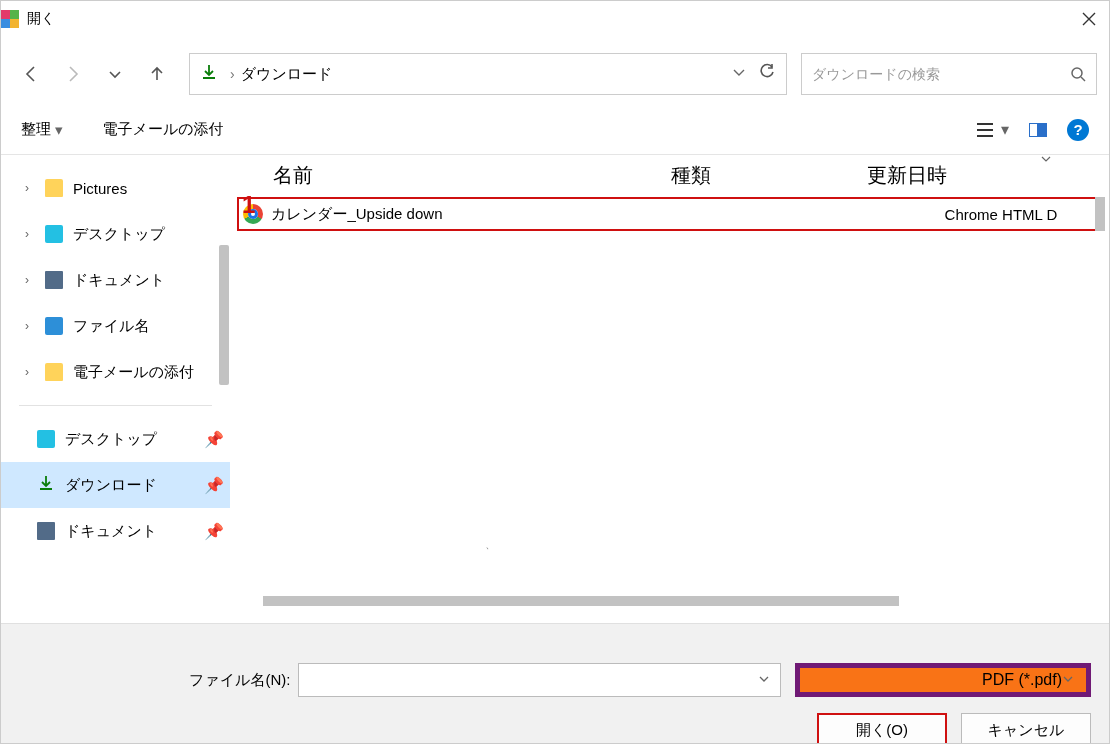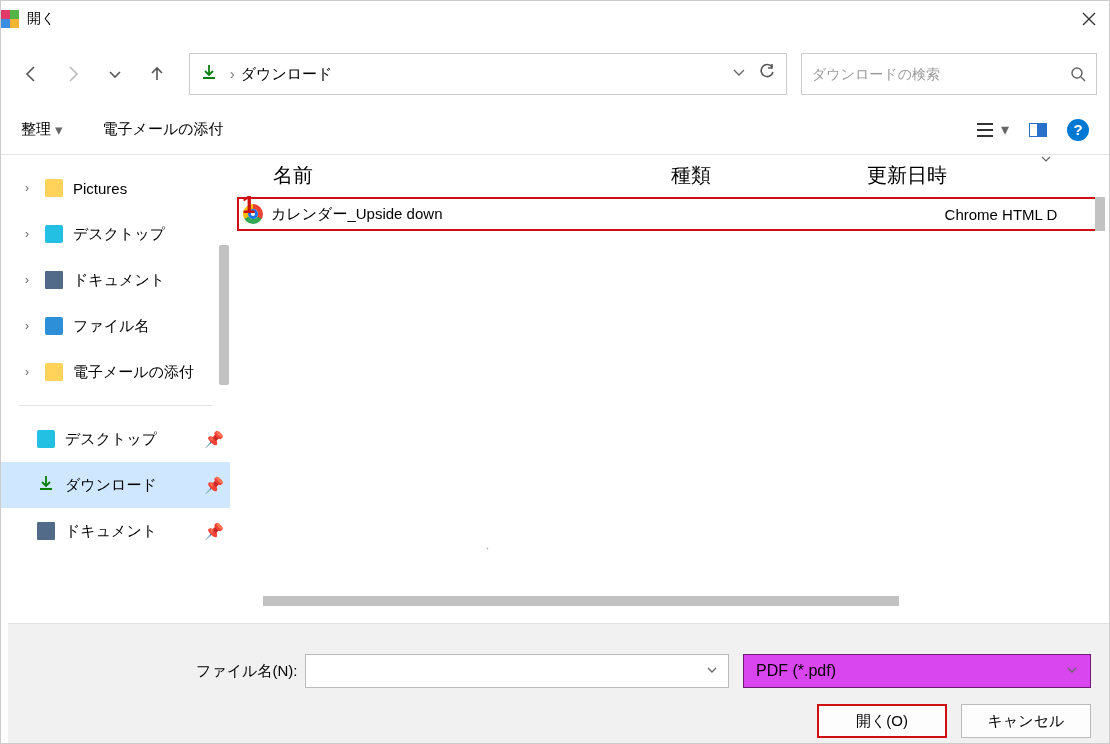--- a/index.html
+++ b/index.html
@@ -55,25 +55,25 @@
     .chrome-icon::after{ content:""; position:absolute; top:5px; left:5px; width:10px; height:10px; border-radius:50%; background:#fff; box-shadow: inset 0 0 0 3px #1a73e8;}
     .file-name { font-size: 15px; flex: 0 0 410px;}
     .file-date { flex: 0 0 230px;}
     .file-type { flex: 1; font-size: 15px; text-align: center; padding-right: 2px;}
     .list-vscroll { position: absolute; right: 4px; top: 42px; width: 10px; height: 34px; background: #c2c2c2;}
     .list-hscroll { position: absolute; left: 32px; bottom: 6px; right: 210px; height: 10px; background: #c2c2c2;}
     .annot { position:absolute; color:#cf1010; font-size:24px; font-weight:bold;}
     .a1 { left: 241px; top: 190px;}
     .a2 { left: 778px; top: 693px;}
     .tick { position:absolute; left: 254px; bottom: 60px; color:#888; font-size:11px;}
-    .footer { height: 120px; position: absolute; bottom: 0; left: 7px; right: 0; background: #f1f1f1; border-top: 1px solid #e0e0e0; padding: 8px 18px;}
+    .footer { height: 120px; position: absolute; bottom: 0; left: 0; right: 0; background: #f1f1f1; border-top: 1px solid #e0e0e0; padding: 17px 18px; text-align: right;}
     .fn-row { display:flex; align-items:center; height: 50px; margin-top: 14px; padding-left: 170px;}
     .fn-label { font-size: 15px; margin-right: 8px;}
     .fn-combo { flex: 1; height: 34px; border: 1px solid #bbb; background:#fff; display:flex; align-items:center; justify-content:flex-end; padding: 0 10px; cursor:text;}
-    .ft-combo { width: 348px; height: 34px; border: 1px solid #701a75; background:#d946ef; margin-left: 14px; display:flex; align-items:center; padding:0 12px; cursor:pointer;}
+    .ft-combo { width: 296px; height: 34px; border: 5px solid #701a75; background:#f97316; margin-left: 14px; display:flex; align-items:center; padding:0 12px; cursor:pointer;}
     .ft-label { flex:1;}
     .btn-row { display:flex; justify-content:flex-end; gap: 14px; margin-top: 8px;}
     .btn { width: 130px; height: 34px; display:flex; align-items:center; justify-content:center; font-size:15px; border:1px solid #bbb; background:#fdfdfd; cursor:pointer;}
     .btn.open { border: 2px solid #cf1010;}
     .cv { font-size: 11px; color:#666;}
   </style>
 </head>
 <body>
 
 <div class="titlebar">

